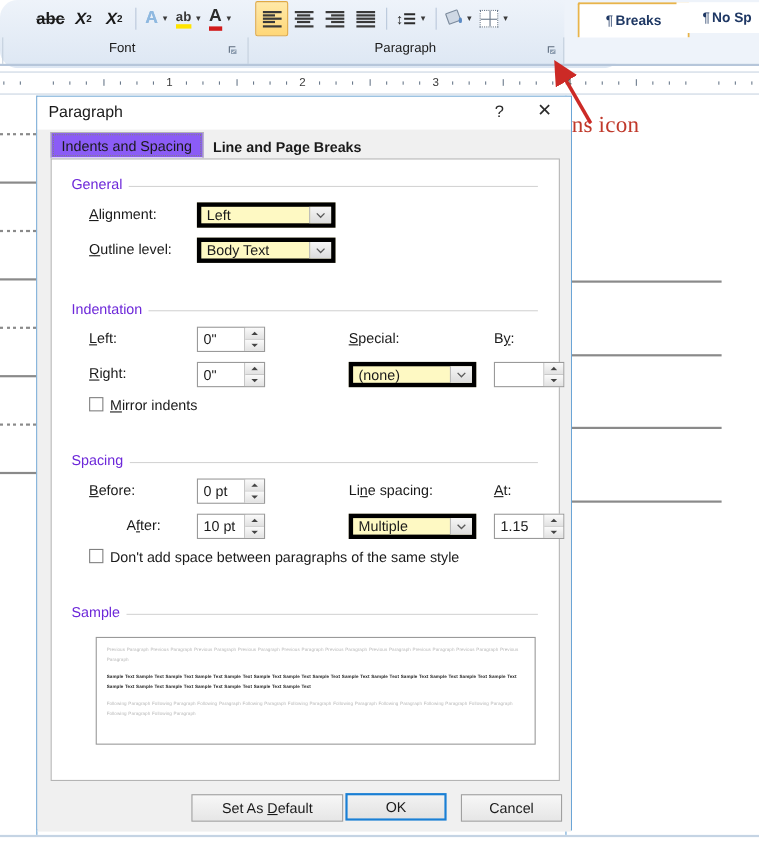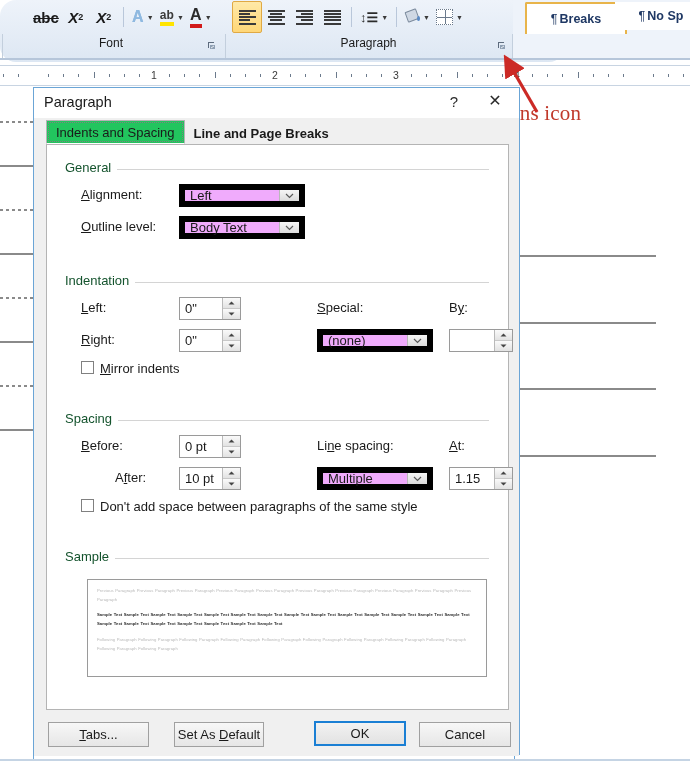--- a/index.html
+++ b/index.html
@@ -314,21 +314,21 @@
   }
   .tab {
     height: 22px;
     display: flex; align-items: center;
     padding: 0 9px;
     font-size: 13px;
     color: #1a1a1a;
     box-sizing: border-box;
   }
   .tab.active {
-    background: #22c55e;
+    background: #8b5cf6;
     border: 1px solid #b4b4b4;
     border-bottom: 1px solid #ffffff;
     outline: 1px dotted #808080;
     outline-offset: -3px;
     height: 24px;
   }
   .tab.inactive { background: transparent; font-weight: bold; }
   .tabpanel {
     position: absolute;
     left: 12px; top: 26px;
@@ -337,21 +337,21 @@
     border: 1px solid #b4b4b4;
     box-sizing: border-box;
   }
 
   
   .grp {
     position: absolute;
   }
   .grp-title {
     position: absolute; left: 0; top: 0;
-    font-size: 13px; color: #14532d;
+    font-size: 13px; color: #6d28d9;
     background: #ffffff;
     padding-right: 6px;
     z-index: 2;
   }
   .grp-rule {
     position: absolute;
     left: 0; top: 9px;
     height: 1px; background: #d4d4d4;
     width: 100%;
     z-index: 1;
@@ -362,22 +362,22 @@
     font-size: 13px;
     color: #1a1a1a;
     white-space: nowrap;
   }
   .ul { text-decoration: underline; }
 
   
   .combo {
     position: absolute;
     height: 23px;
-    background: #f0abfc;
-    border: 6px solid #000000;
+    background: #fef9c3;
+    border: 4px solid #000000;
     box-sizing: border-box;
     display: flex;
     align-items: center;
   }
   .combo .val {
     flex: 1;
     padding-left: 5px;
     font-size: 13px;
     color: #1a1a1a;
     white-space: nowrap;
@@ -868,24 +868,21 @@
 
           <div id="preview-box">
             <p class="pv-p pv-prev">Previous Paragraph Previous Paragraph Previous Paragraph Previous Paragraph Previous Paragraph Previous Paragraph Previous Paragraph Previous Paragraph Previous Paragraph Previous Paragraph</p>
             <p class="pv-p pv-sample">Sample Text Sample Text Sample Text Sample Text Sample Text Sample Text Sample Text Sample Text Sample Text Sample Text Sample Text Sample Text Sample Text Sample Text Sample Text Sample Text Sample Text Sample Text Sample Text Sample Text Sample Text</p>
             <p class="pv-p pv-follow">Following Paragraph Following Paragraph Following Paragraph Following Paragraph Following Paragraph Following Paragraph Following Paragraph Following Paragraph Following Paragraph Following Paragraph Following Paragraph</p>
           </div>
         </div>
 
       </div>
 
-      <div class="dlg-btn" style="left:14px; top:604px; width:101px;">
-        <span><span class="ul">T</span>abs...</span>
-      </div>
-      <div class="dlg-btn" style="left:140px; top:604px; width:90px;justify-content:center;">
+      <div class="dlg-btn" style="left:140px; top:604px; width:138px;justify-content:center;">
         <span>Set As <span class="ul">D</span>efault</span>
       </div>
       <div class="dlg-btn" style="left:385px; top:604px; width:92px;">
         <span>Cancel</span>
       </div>
       <div class="dlg-btn default" style="left:280px; top:603px; width:92px;">
         <span>OK</span>
       </div>
 
     </div>

